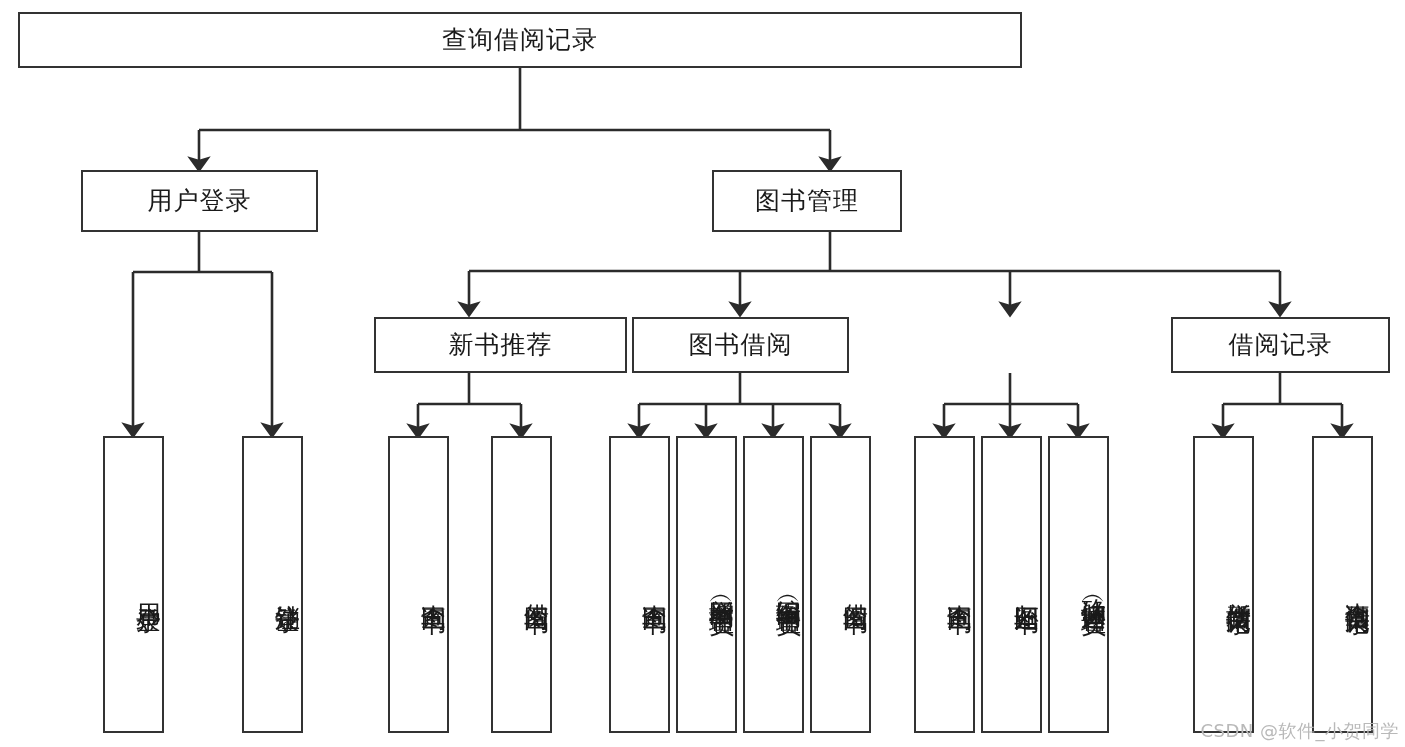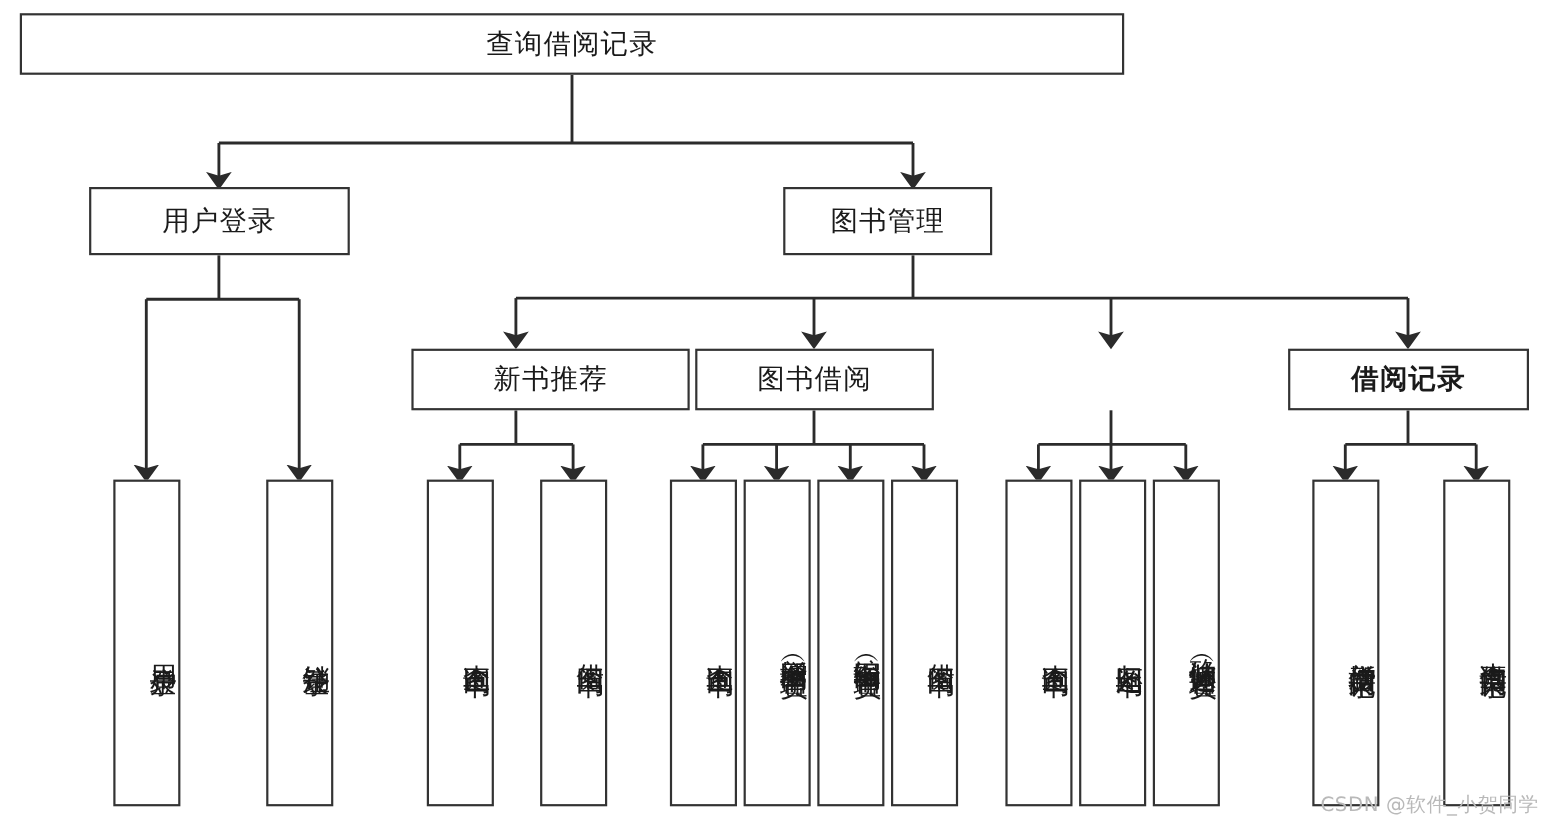--- a/index.html
+++ b/index.html
@@ -139,21 +139,21 @@
   <div class="node horiz" style="left:712px; top:170px; width:190px; height:62px;">
     <span>图书管理</span>
   </div>
 
   <div class="node horiz" style="left:361px; top:317px; width:253px; height:56px;margin-left:13px;">
     <span>新书推荐</span>
   </div>
   <div class="node horiz" style="left:632px; top:317px; width:217px; height:56px;">
     <span>图书借阅</span>
   </div>
-  <div class="node horiz" style="left:1171px; top:317px; width:219px; height:56px;font-weight:bold;">
+  <div class="node horiz" style="left:1171px; top:317px; width:219px; height:56px;">
     <span>借阅记录</span>
   </div>
 
   <div class="node vert" style="left:103px; top:436px; width:61px; height:297px;">
     <span class="vlabel">用户登录</span>
   </div>
   <div class="node vert" style="left:242px; top:436px; width:61px; height:297px;">
     <span class="vlabel">注销登录</span>
   </div>
 

